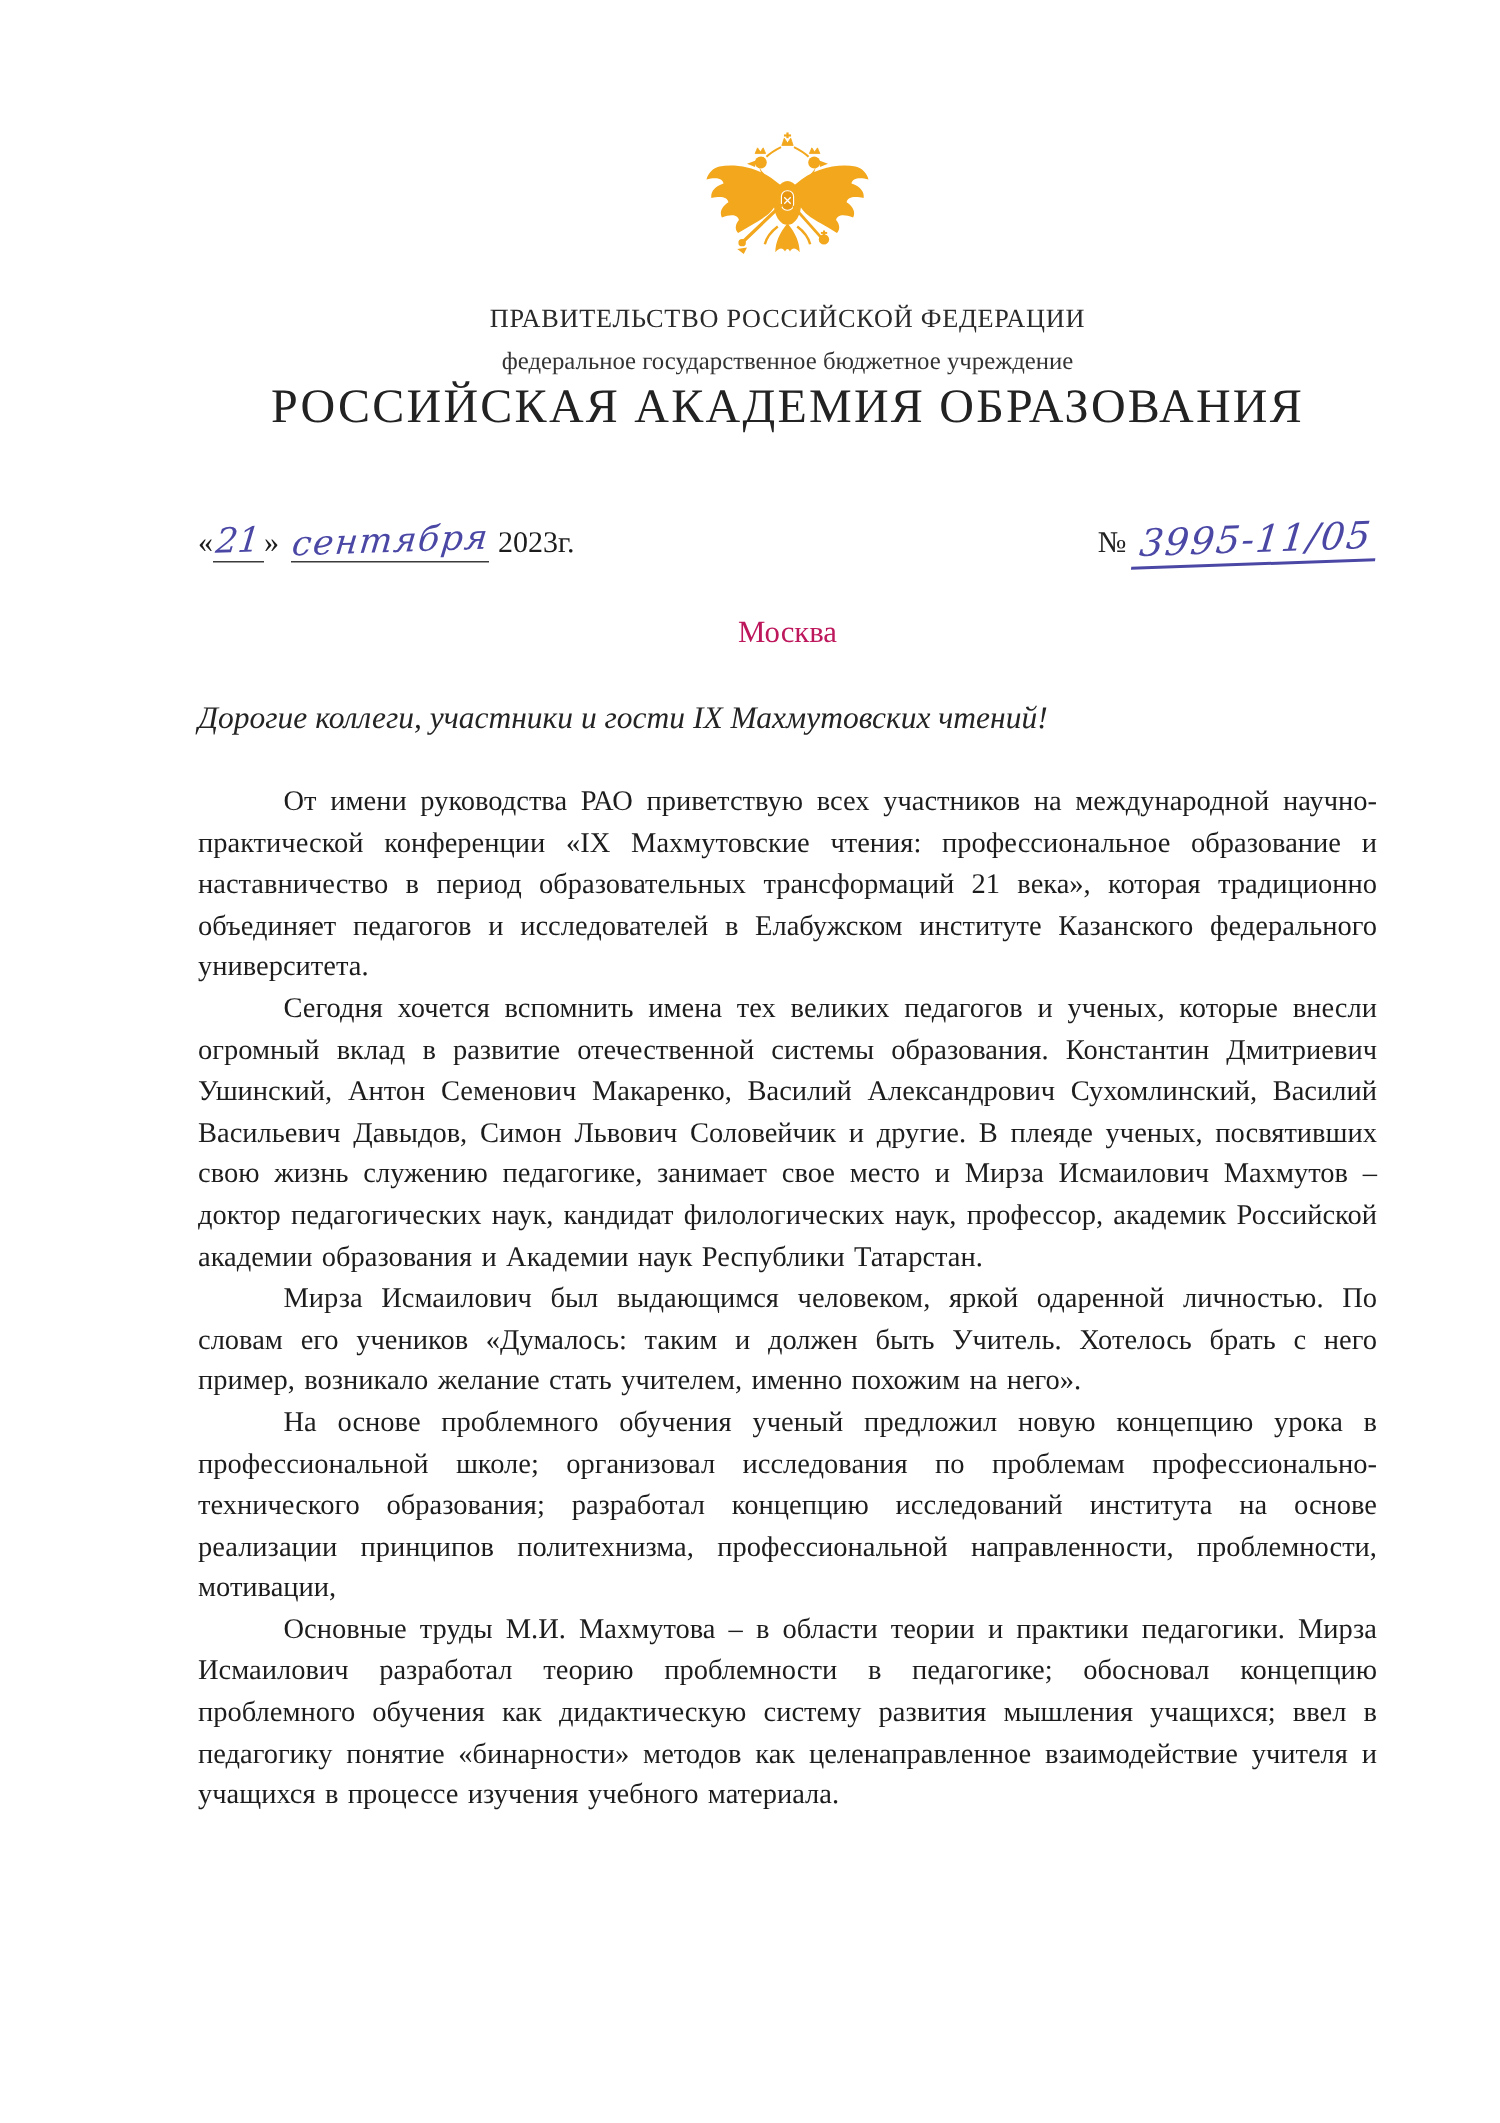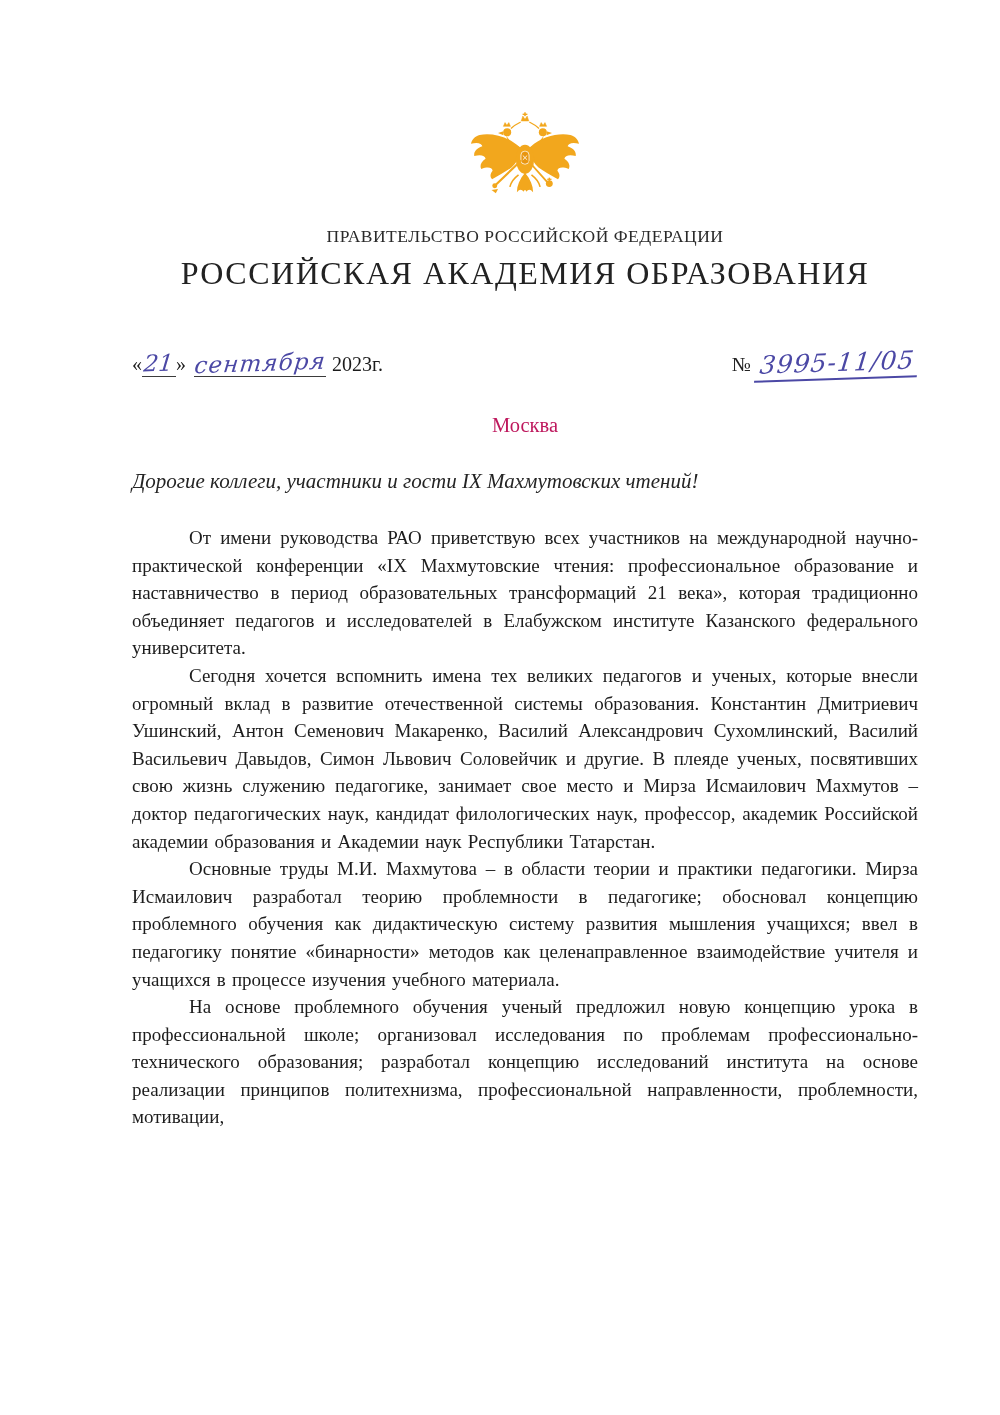--- a/index.html
+++ b/index.html
@@ -1,21 +1,21 @@
 <!DOCTYPE html>
 <html lang="ru"><head>
 <meta charset="utf-8">
 <style>
   html, body { margin: 0; padding: 0; background: #ffffff; }
   .page {
     position: relative;
     width: 1000px;
     height: 1415px;
     box-sizing: border-box;
-    padding: 108px 82px 0 132px;
+    padding: 84px 82px 0 132px;
     background: #ffffff;
     font-family: "Liberation Serif", "DejaVu Serif", serif;
     color: #1c1c1c;
     overflow: hidden;
   }
   .letterhead { text-align: center; }
   .emblem { display: block; margin: 0 auto 10px auto; }
   .gov-line {
     font-size: 17.5px;
     letter-spacing: 0.5px;
@@ -140,37 +140,39 @@
         <path d="M58,152 l12,-2 l-4,8 z" stroke="none"></path>
 
         <circle cx="165" cy="140" r="6.4" stroke="none"></circle>
         <rect x="163.8" y="129" width="2.6" height="6" stroke="none"></rect>
         <rect x="161.2" y="130.8" width="7.8" height="2.4" stroke="none"></rect>
         <path d="M128,100 L160,136" fill="none" stroke-width="3.4" stroke-linecap="round"></path>
       </g>
     </svg>
 
     <div class="gov-line">ПРАВИТЕЛЬСТВО РОССИЙСКОЙ ФЕДЕРАЦИИ</div>
+    <div class="fgbu-line">федеральное государственное бюджетное учреждение</div>
     <div class="org-line">РОССИЙСКАЯ АКАДЕМИЯ ОБРАЗОВАНИЯ</div>
   </div>
 
   <div class="ref-line">
     <div class="date-group">
       <span>«</span><span class="blank day-blank"><span class="hand hand-day">21</span></span><span>»</span><span class="blank month-blank"><span class="hand hand-month">сентября</span></span><span>2023г.</span>
     </div>
     <div class="num-group">
       <span class="num-label">№</span>
       <span class="hand hand-number">3995-11/05</span>
     </div>
   </div>
 
   <div class="city-line">Москва</div>
 
   <div class="salutation">Дорогие коллеги, участники и гости IX Махмутовских чтений!</div>
 
   <div class="body-text">
       <p>От имени руководства РАО приветствую всех участников на международной научно-практической конференции «IX Махмутовские чтения: профессиональное образование и наставничество в период образовательных трансформаций 21 века», которая традиционно объединяет педагогов и исследователей в Елабужском институте Казанского федерального университета.</p>
       <p>Сегодня хочется вспомнить имена тех великих педагогов и ученых, которые внесли огромный вклад в развитие отечественной системы образования. Константин Дмитриевич Ушинский, Антон Семенович Макаренко, Василий Александрович Сухомлинский, Василий Васильевич Давыдов, Симон Львович Соловейчик и другие. В плеяде ученых, посвятивших свою жизнь служению педагогике, занимает свое место и Мирза Исмаилович Махмутов – доктор педагогических наук, кандидат филологических наук, профессор, академик Российской академии образования и Академии наук Республики Татарстан.</p>
+      <p>Мирза Исмаилович был выдающимся человеком, яркой одаренной личностью. По словам его учеников «Думалось: таким и должен быть Учитель. Хотелось брать с него пример, возникало желание стать учителем, именно похожим на него».</p>
+      <p>На основе проблемного обучения ученый предложил новую концепцию урока в профессиональной школе; организовал исследования по проблемам профессионально-технического образования; разработал концепцию исследований института на основе реализации принципов политехнизма, профессиональной направленности, проблемности, мотивации,</p>
       <p>Основные труды М.И. Махмутова – в области теории и практики педагогики. Мирза Исмаилович разработал теорию проблемности в педагогике; обосновал концепцию проблемного обучения как дидактическую систему развития мышления учащихся; ввел в педагогику понятие «бинарности» методов как целенаправленное взаимодействие учителя и учащихся в процессе изучения учебного материала.</p>
-      <p>На основе проблемного обучения ученый предложил новую концепцию урока в профессиональной школе; организовал исследования по проблемам профессионально-технического образования; разработал концепцию исследований института на основе реализации принципов политехнизма, профессиональной направленности, проблемности, мотивации,</p>
     </div>
 
 </div>
 
 </body></html>

